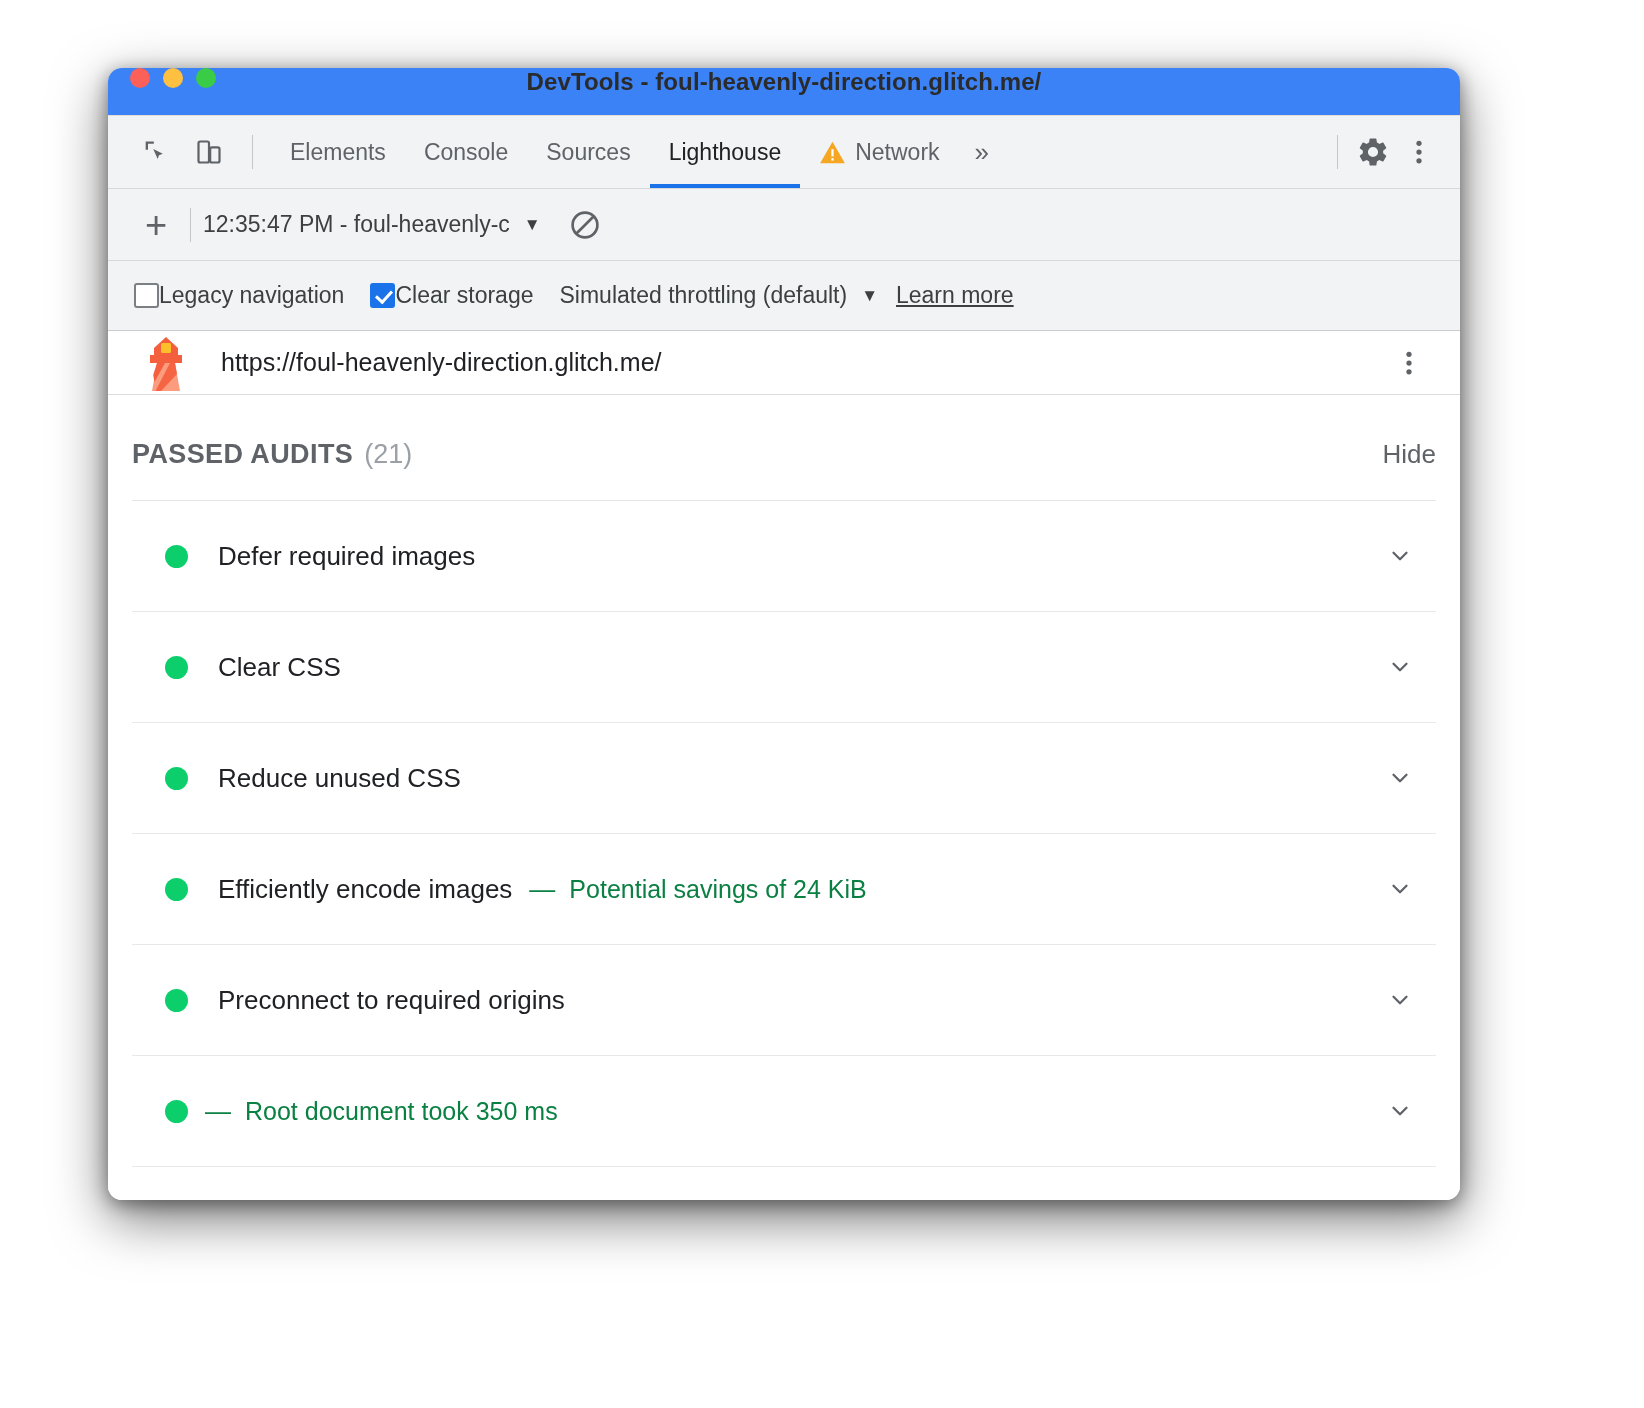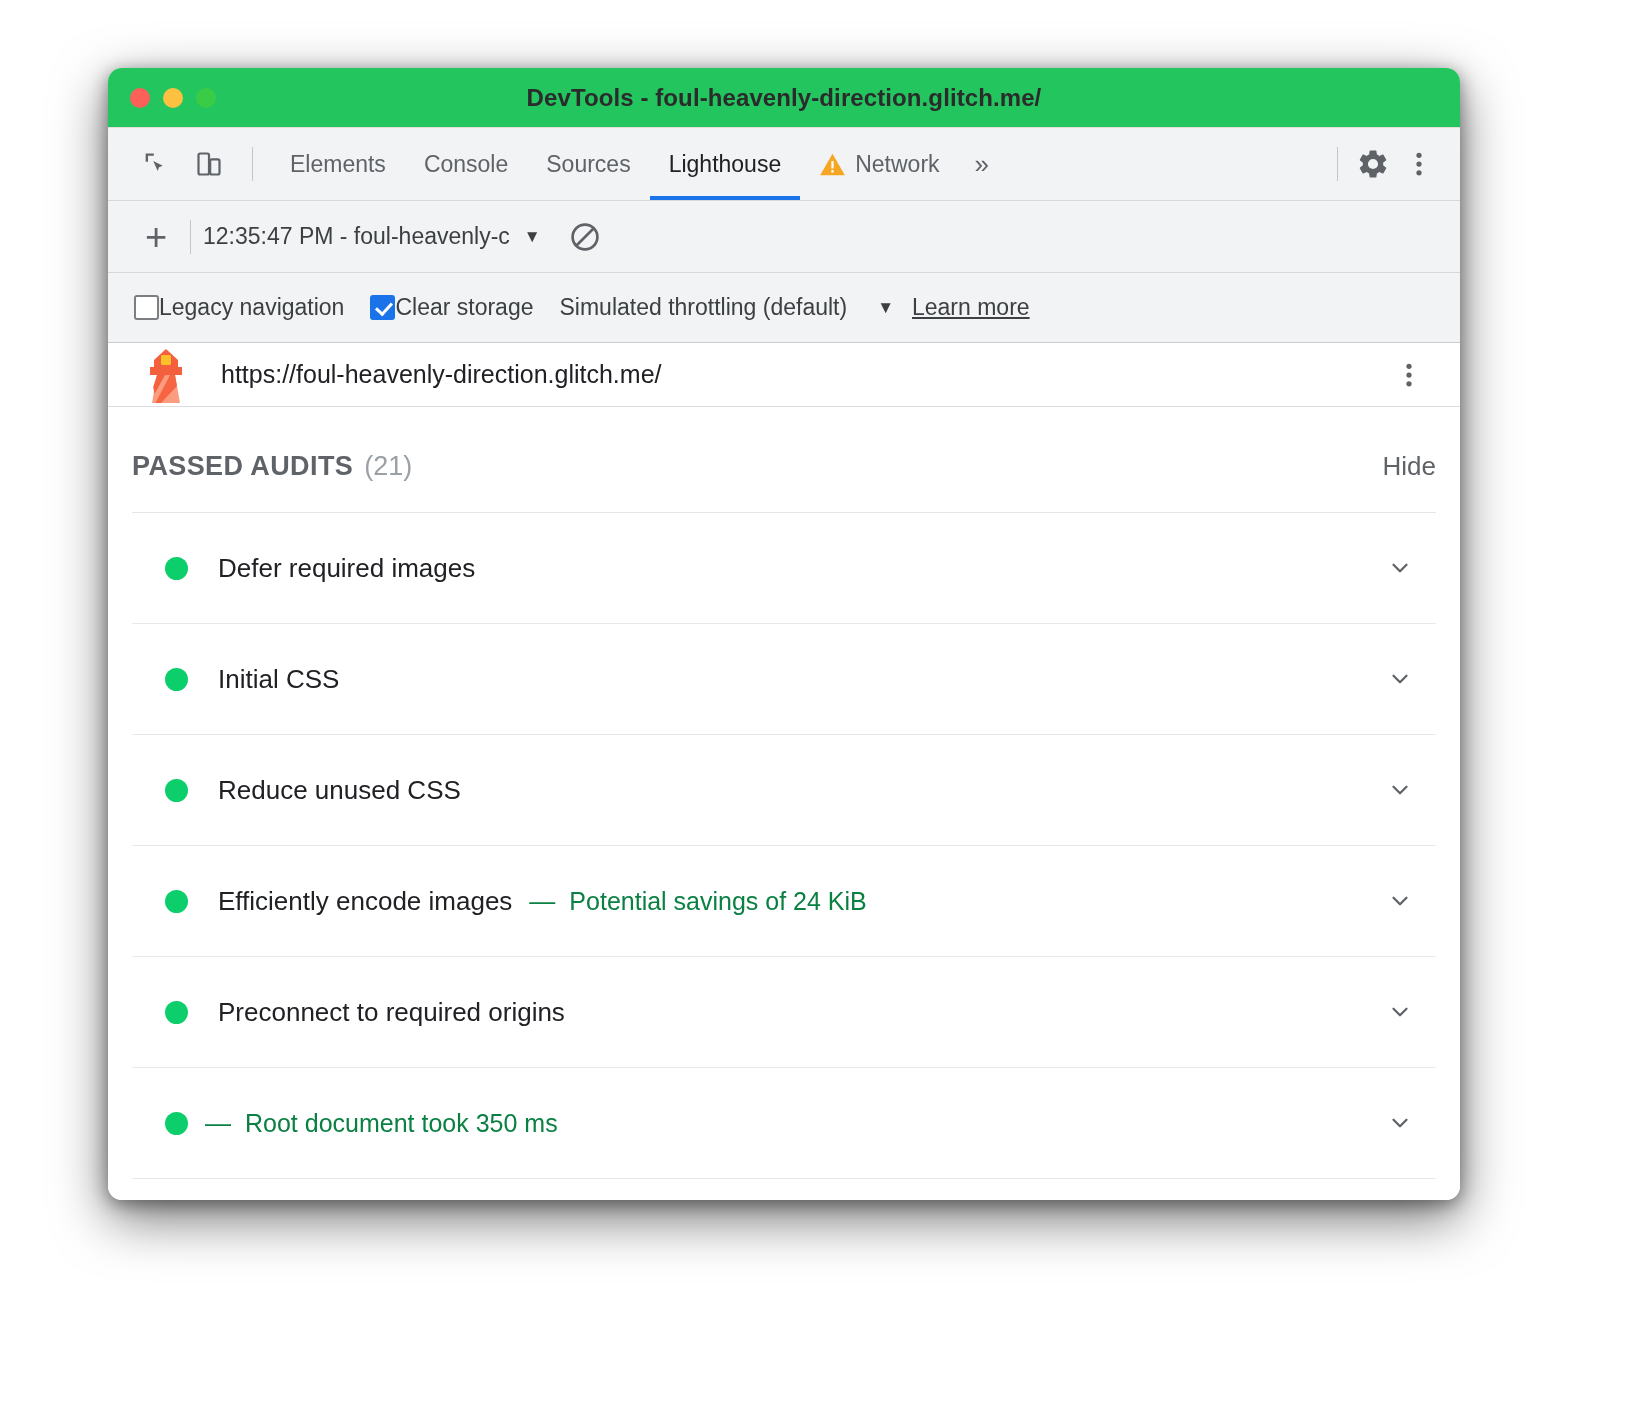--- a/index.html
+++ b/index.html
@@ -23,25 +23,25 @@
     background: #ffffff;
     border-radius: 14px;
     box-shadow: 0 18px 54px rgba(0,0,0,0.55), 0 4px 18px rgba(0,0,0,0.4);
     overflow: hidden;
     display: flex;
     flex-direction: column;
   }
 
   
   .titlebar {
-    height: 60px;
-    background: #22c55e;
+    height: 48px;
+    background: #3b82f6;
     border-bottom: 1px solid #e6ddd6;
     display: flex;
-    align-items: center;
+    align-items: flex-start;
     position: relative;
     flex: 0 0 auto;
   }
   .traffic {
     display: flex;
     gap: 13px;
     margin-left: 22px;
   }
   .dot { width: 20px; height: 20px; border-radius: 50%; }
   .dot.red { background: #fc6058; }
@@ -415,21 +415,21 @@
 
   <div class="settings-strip">
     <label class="setting">
       <span class="cb"></span>
       <span>Legacy navigation</span>
     </label>
     <label class="setting">
       <span class="cb checked"></span>
       <span>Clear storage</span>
     </label>
-    <span class="setting" style="margin-right:16px;">
+    <span class="setting" style="margin-right:0;">
       <span>Simulated throttling (default)</span>
     </span>
     <span class="throttle-caret">▼</span>
     <span class="learn-more">Learn more</span>
   </div>
 
   <div class="url-bar">
     <span class="lh-logo">
       <svg width="52" height="56" viewBox="0 0 52 56">
         <path d="M26 2 L38 13 L38 20 L14 20 L14 13 Z" fill="#f4603e"></path>
@@ -467,21 +467,21 @@
         <span class="audit-detail"></span>
         <span class="chev">
           <svg width="26" height="26" viewBox="0 0 24 24">
               <path d="M6 9l6 6 6-6" fill="none" stroke="#5f6368" stroke-width="2.1" stroke-linecap="round" stroke-linejoin="round"></path>
             </svg>
         </span>
       </div>
 
       <div class="audit-row">
         <span class="score-dot"></span>
-        <span class="audit-title">Initial CSS</span>
+        <span class="audit-title">Clear CSS</span>
         <span class="audit-sep"></span>
         <span class="audit-detail"></span>
         <span class="chev">
           <svg width="26" height="26" viewBox="0 0 24 24">
               <path d="M6 9l6 6 6-6" fill="none" stroke="#5f6368" stroke-width="2.1" stroke-linecap="round" stroke-linejoin="round"></path>
             </svg>
         </span>
       </div>
 
       <div class="audit-row">

